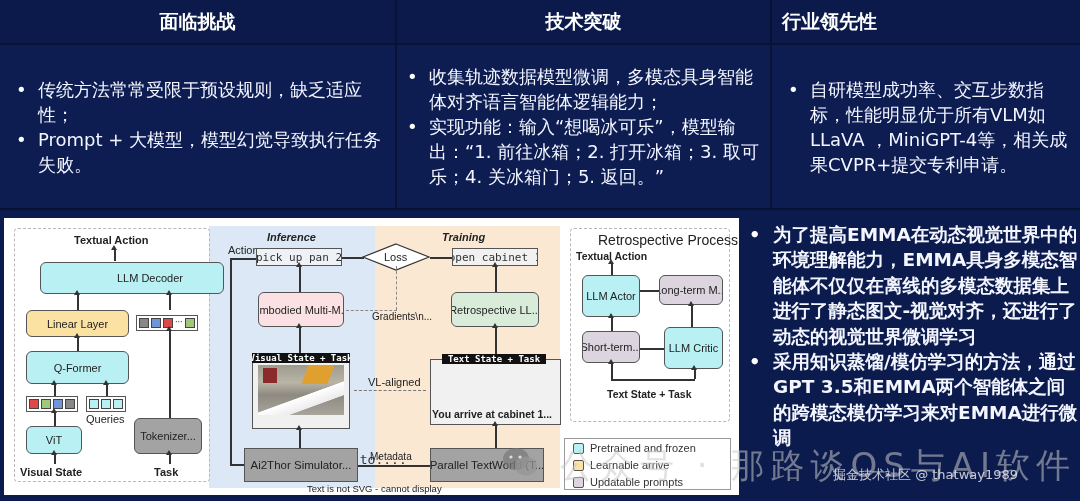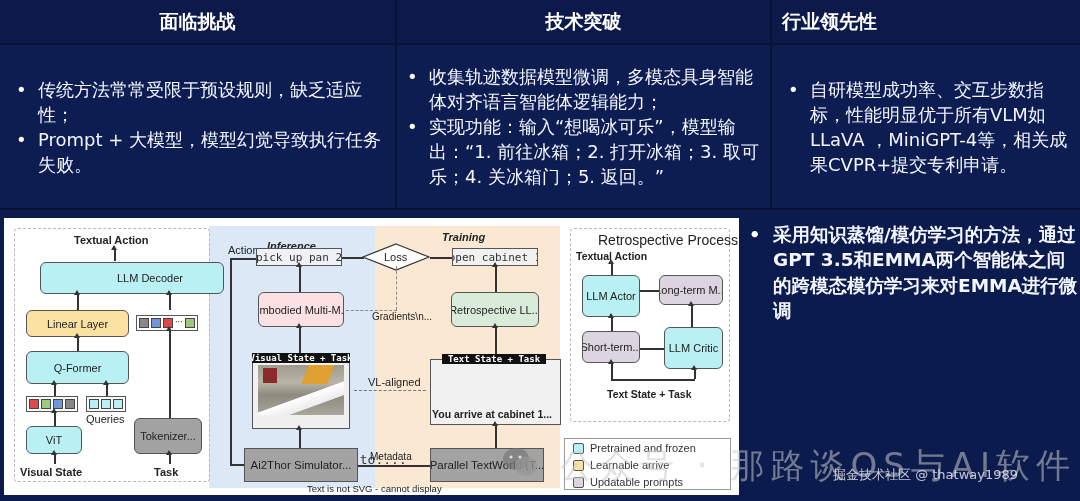--- a/index.html
+++ b/index.html
@@ -219,21 +219,21 @@
   </div>
   <div class="lbl" style="left:82px;top:195px;">Queries</div>
   <div class="arrow-v" style="left:50px;top:194px;height:14px;"></div>
   <div class="box cyan" style="left:22px;top:208px;width:56px;height:28px;">ViT</div>
   <div class="box white" style="left:130px;top:200px;width:68px;height:36px;">Tokenizer...</div>
   <div class="arrow-v" style="left:50px;top:236px;height:10px;"></div>
   <div class="arrow-v" style="left:165px;top:236px;height:10px;"></div>
   <div class="lbl b" style="left:16px;top:248px;">Visual State</div>
   <div class="lbl b" style="left:150px;top:248px;">Task</div>
 
-  <div class="lbl i" style="left:263px;top:22px;text-decoration:underline;">Inference</div>
+  <div class="lbl i" style="left:263px;top:13px;">Inference</div>
   <div class="lbl i" style="left:438px;top:13px;">Training</div>
   <div class="lbl" style="left:224px;top:26px;">Action</div>
   <div class="box mono" style="left:252px;top:30px;width:86px;height:18px;background:#eef1f6;border-radius:0;">pick up pan 2</div>
   <div class="line-h" style="left:338px;top:39px;width:22px;"></div>
   <svg class="diamond" style="left:358px;top:25px;" viewBox="0 0 68 28">
     <polygon points="34,1 67,14 34,27 1,14" fill="#fff" stroke="#333" stroke-width="1.2"></polygon>
   </svg>
   <div class="lbl" style="left:380px;top:33px;">Loss</div>
   <div class="line-h" style="left:426px;top:39px;width:22px;"></div>
   <div class="box mono" style="left:448px;top:30px;width:86px;height:18px;background:#f1f1f1;border-radius:0;">open cabinet 1</div>
@@ -300,20 +300,21 @@
     </div>
     <div class="row">
       <div class="sw" style="background:#dcd4de;"></div>
       <span class="t">Updatable prompts</span>
     </div>
   </div>
 </div>
 
 <div class="right-text">
   <ul class="bullets">
+    <li>为了提高EMMA在动态视觉世界中的环境理解能力，EMMA具身多模态智能体不仅仅在离线的多模态数据集上进行了静态图文-视觉对齐，还进行了动态的视觉世界微调学习</li>
     <li>采用知识蒸馏/模仿学习的方法，通过GPT 3.5和EMMA两个智能体之间的跨模态模仿学习来对EMMA进行微调</li>
   </ul>
 </div>
 
 <svg class="wechat" viewBox="0 0 36 30">
   <ellipse cx="14" cy="12" rx="13" ry="11" fill="rgba(120,120,120,0.7)"></ellipse>
   <ellipse cx="24" cy="19" rx="11" ry="9.5" fill="rgba(150,150,150,0.75)"></ellipse>
   <circle cx="9" cy="10" r="1.6" fill="#ddd"></circle>
     <circle cx="18" cy="10" r="1.6" fill="#ddd"></circle>
 </svg>

